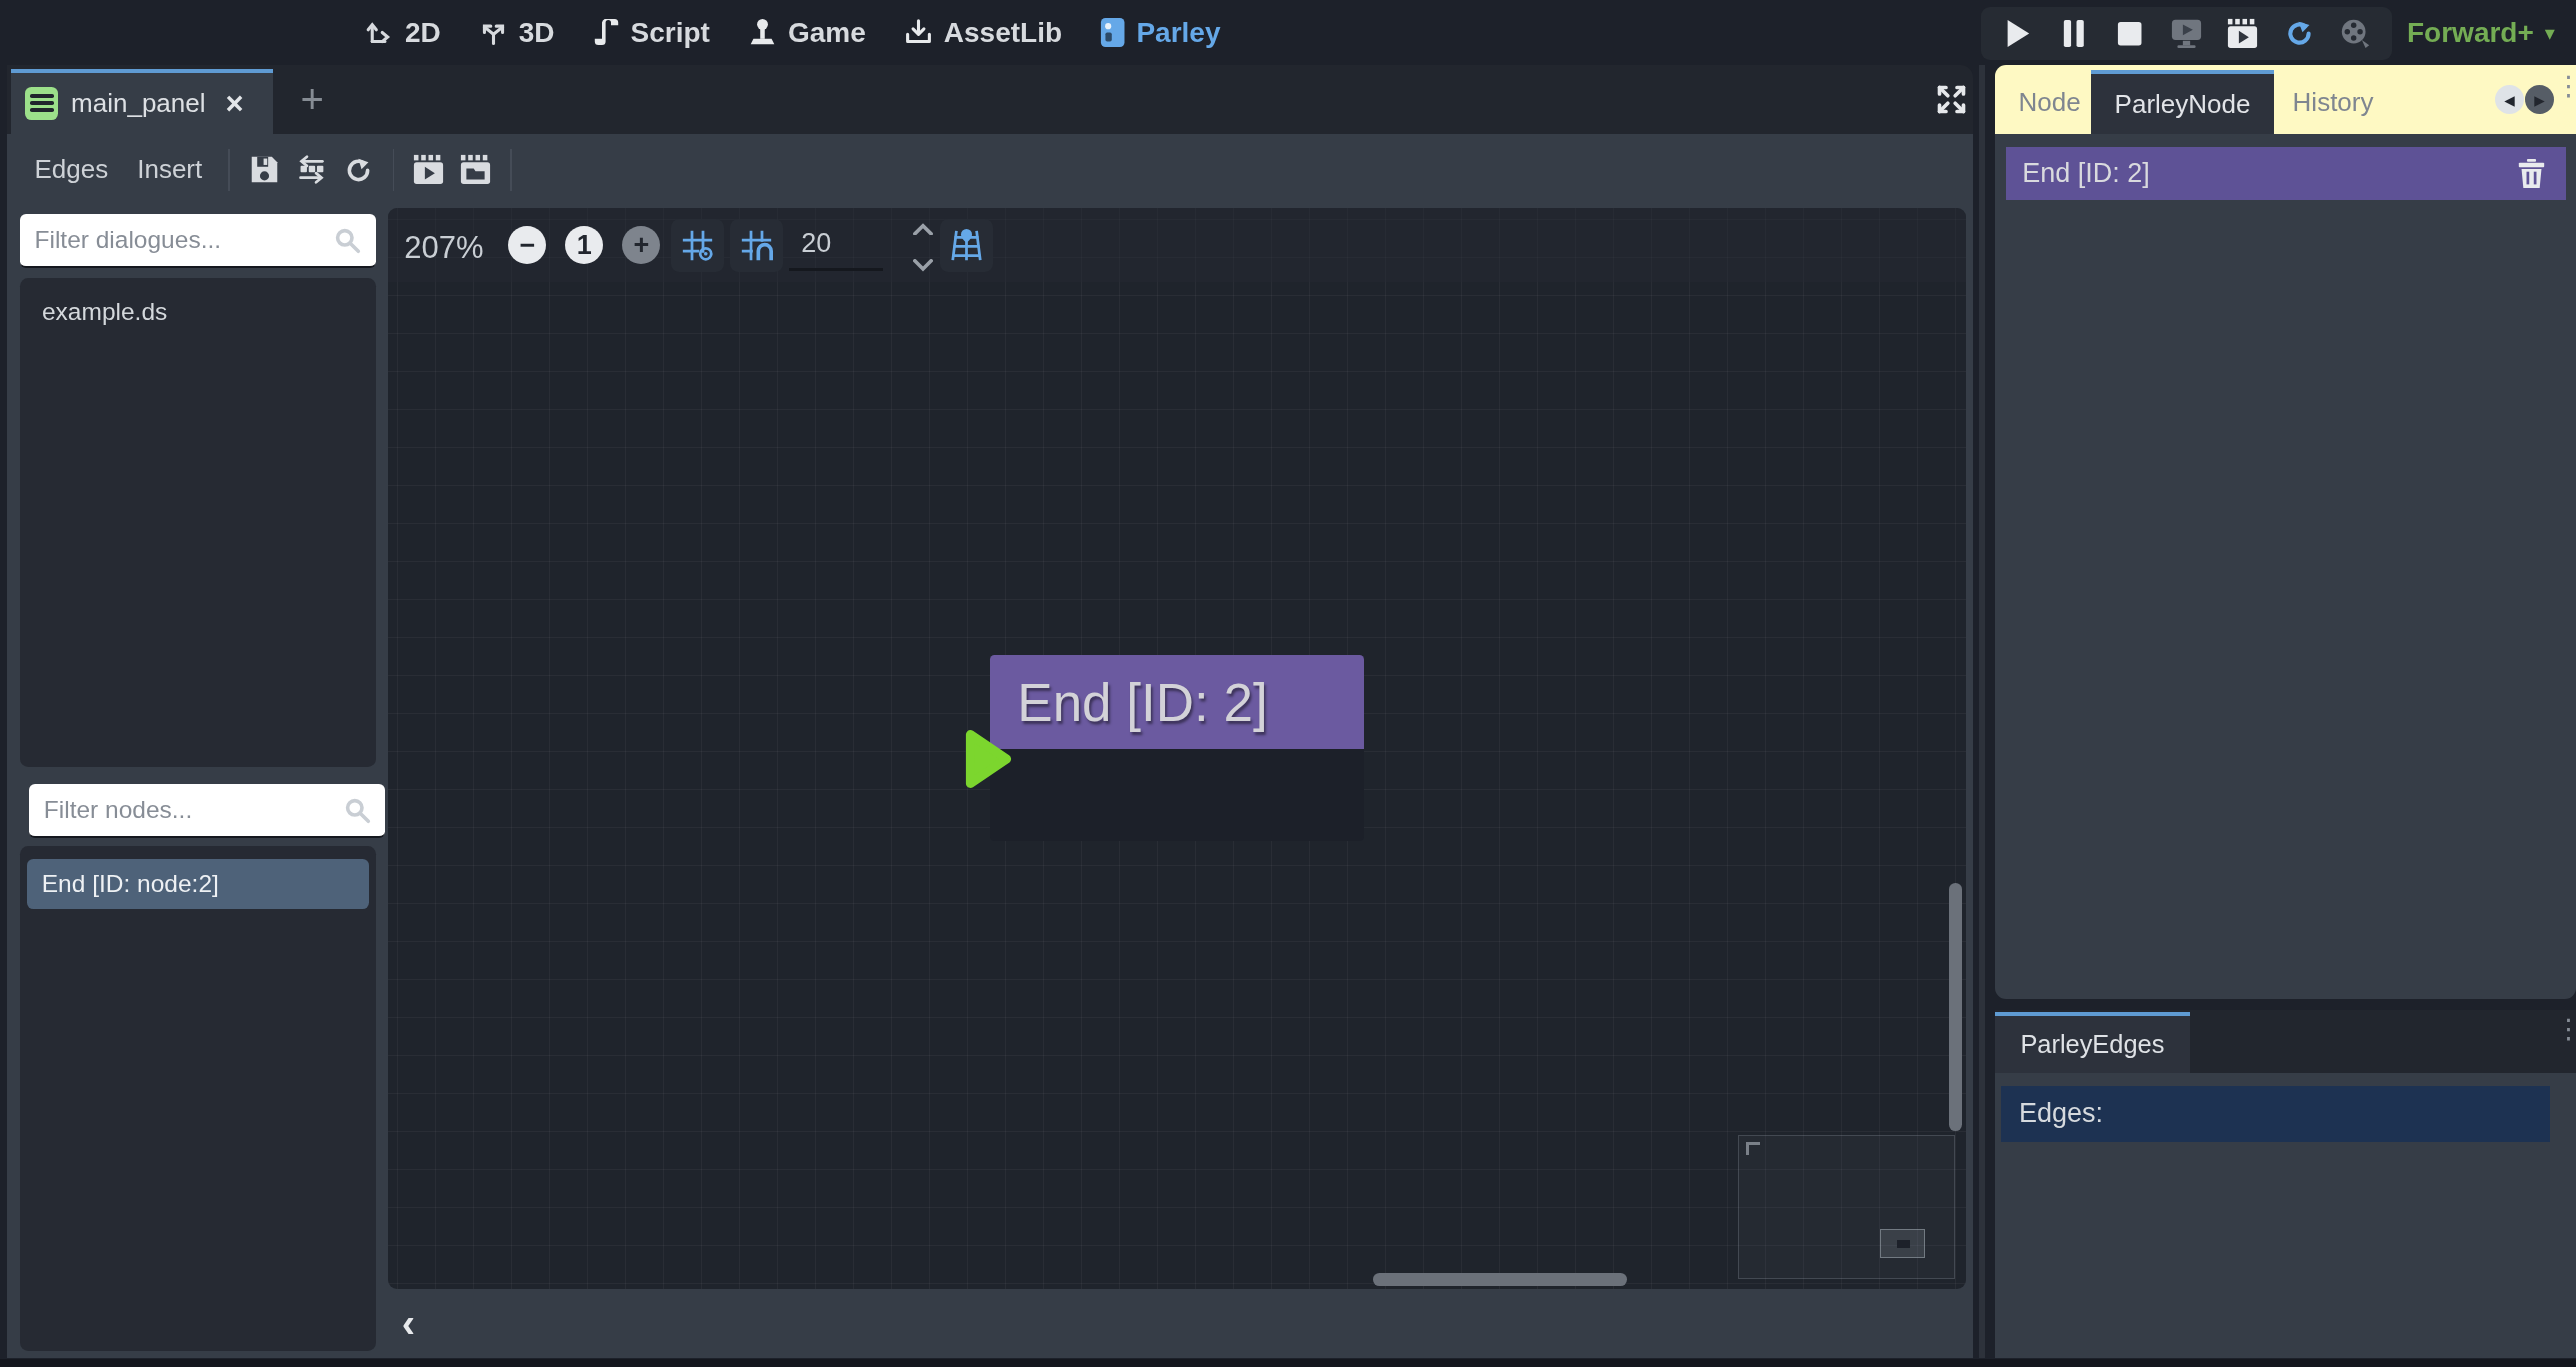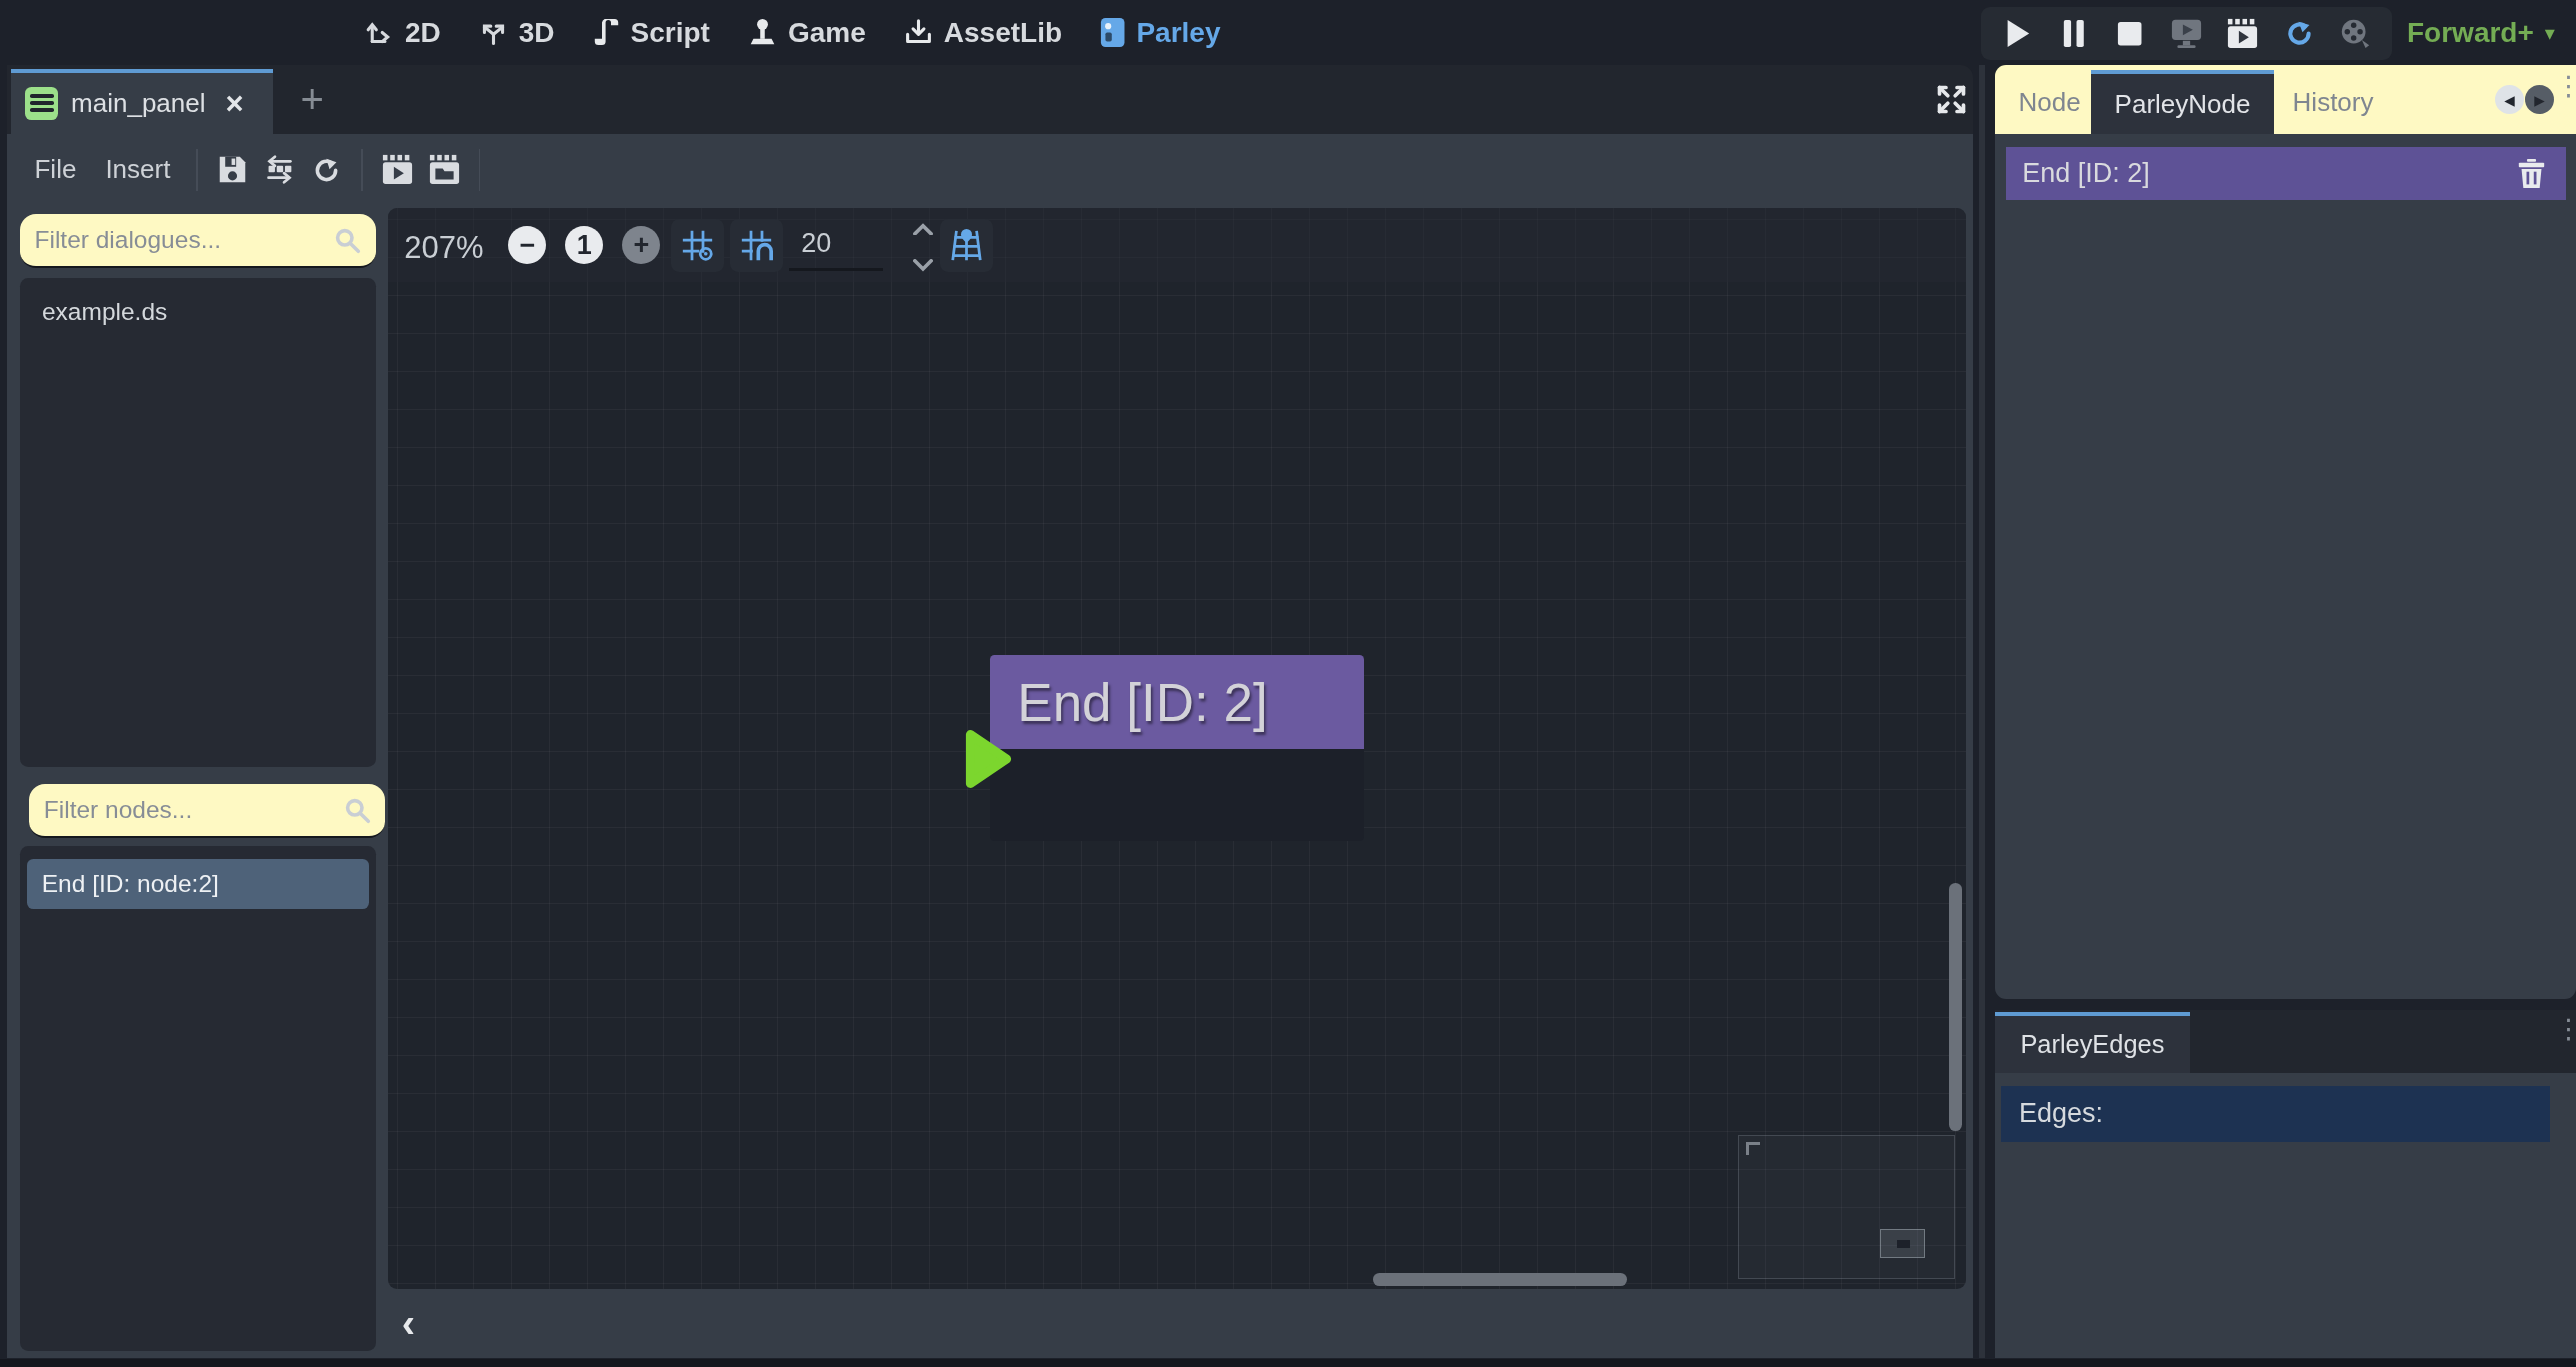--- a/index.html
+++ b/index.html
@@ -32,21 +32,21 @@
   .tab-plus { position:absolute; left:283px; top:12.7px; width:44px; height:44px; color:#868c94; font-size:40px;
     display:flex; align-items:center; justify-content:center; cursor:pointer; }
   .expand-btn { position:absolute; left:1924px; top:14.5px; width:40px; height:40px; display:flex; align-items:center; justify-content:center; cursor:pointer; }
 
   .wsbody { position:absolute; left:0; top:69px; width:1966px; height:1224px; background:#363d47; }
   .ws-toolbar { position:absolute; left:0; top:0; width:1966px; height:71px; display:flex; align-items:center; }
   .menu-label { color:#ced2d7; font-size:26px; padding:0 14.5px; cursor:pointer; }
   .tb-sep { width:1.8px; height:42px; background:#454c57; margin:0 11px; }
   .tb-btn { width:47px; height:47px; display:flex; align-items:center; justify-content:center; cursor:pointer; }
 
-  .filter-box { position:absolute; width:356px; height:54px; background:#fef9c3; border-radius:16px;
+  .filter-box { position:absolute; width:356px; height:54px; background:#ffffff; border-radius:6px;
     border-bottom:2.7px solid #15181e; display:flex; align-items:center; padding:0 14.5px; cursor:text; }
   .filter-box .ph { color:#878d96; font-size:24.5px; flex:1; }
   .panel-list { position:absolute; width:356px; background:#262a33; border-radius:8.2px; }
   .list-item { color:#d4d8dc; font-size:24.5px; padding:12.7px 22px; cursor:pointer; }
   .list-item.selected { background:#4e6279; border-radius:6.4px; margin:12.7px 7.3px; color:#eef1f4; padding:11px 14.5px; }
 
   
   .canvas { position:absolute; left:381px; top:74px; width:1578px; height:1081px; background:#1f242c;
     border-radius:9px; overflow:hidden;
     background-image:linear-gradient(rgba(255,255,255,0.045) 0.9px, transparent 0.9px),
@@ -269,21 +269,21 @@
               <path d="M23 23 L32 32"></path>
               <path d="M32 25 V32 H25"></path>
             </g>
           </svg>
       </div>
     </div>
 
     <div class="wsbody">
 
       <div class="ws-toolbar" style="padding-left:12.7px;">
-        <span class="menu-label">File</span>
+        <span class="menu-label">Edges</span>
         <span class="menu-label">Insert</span>
         <span class="tb-sep"></span>
         <div class="tb-btn">
           <svg width="31" height="31" viewBox="0 0 34 34">
               <path d="M3 3 h22 l6 6 v22 h-28 z" fill="#d9dce0"></path>
               <rect x="9" y="3" width="12" height="11" fill="#363d47"></rect>
               <rect x="16" y="5" width="4" height="7" fill="#d9dce0"></rect>
               <circle cx="17" cy="24" r="5" fill="#363d47"></circle>
             </svg>
         </div>

